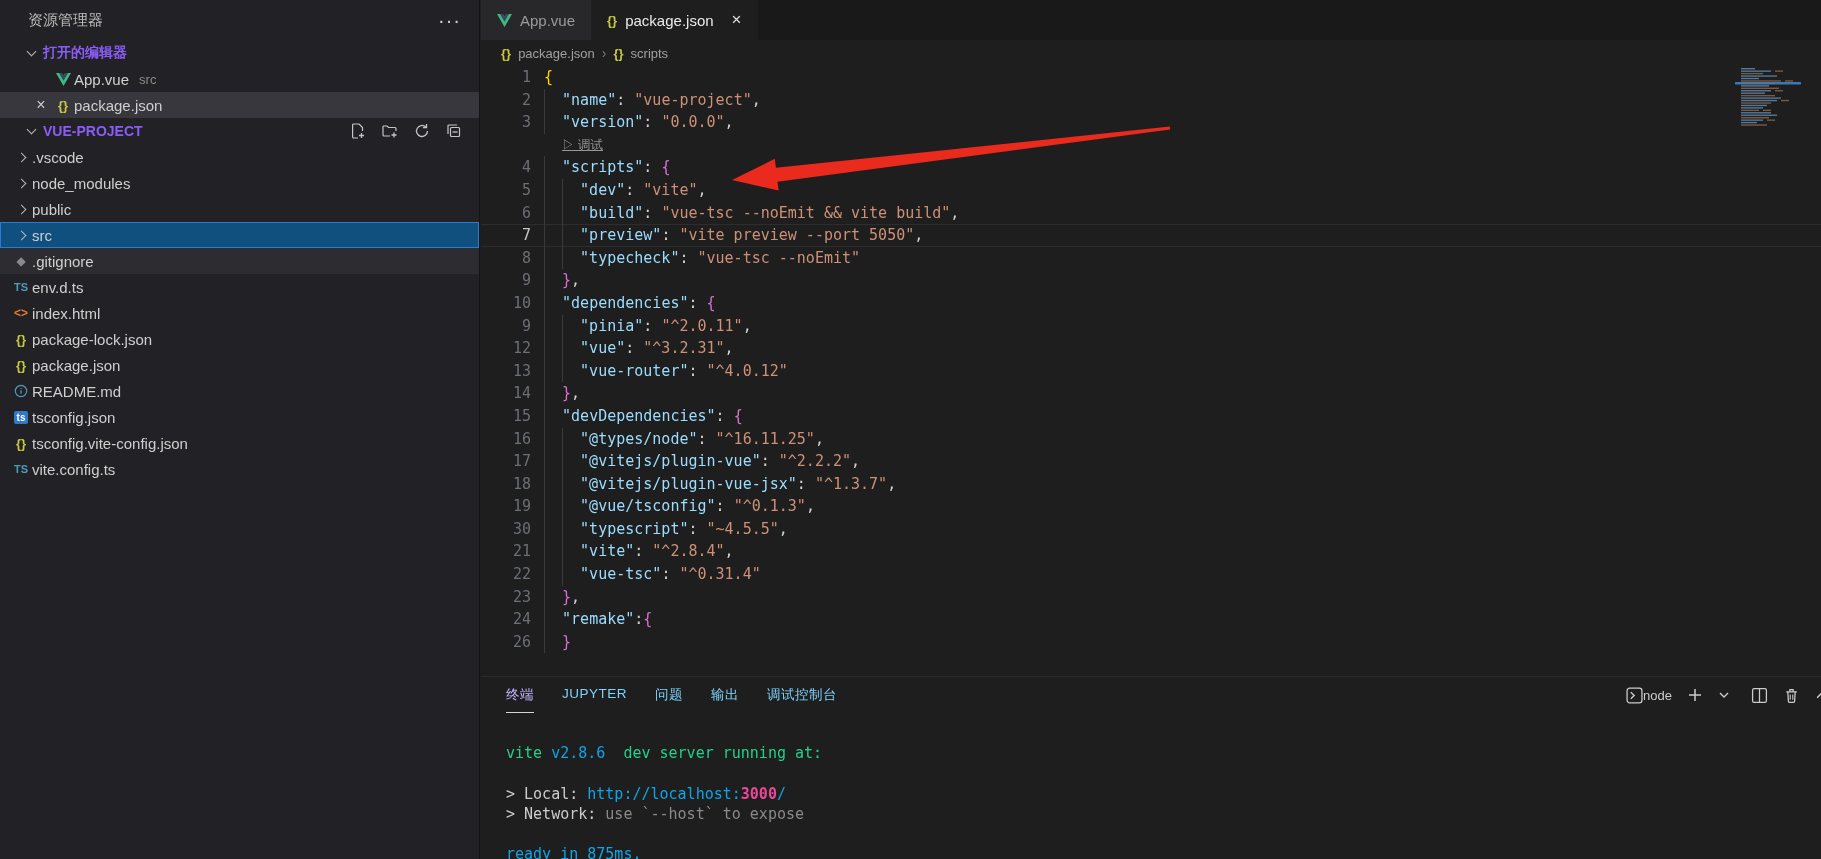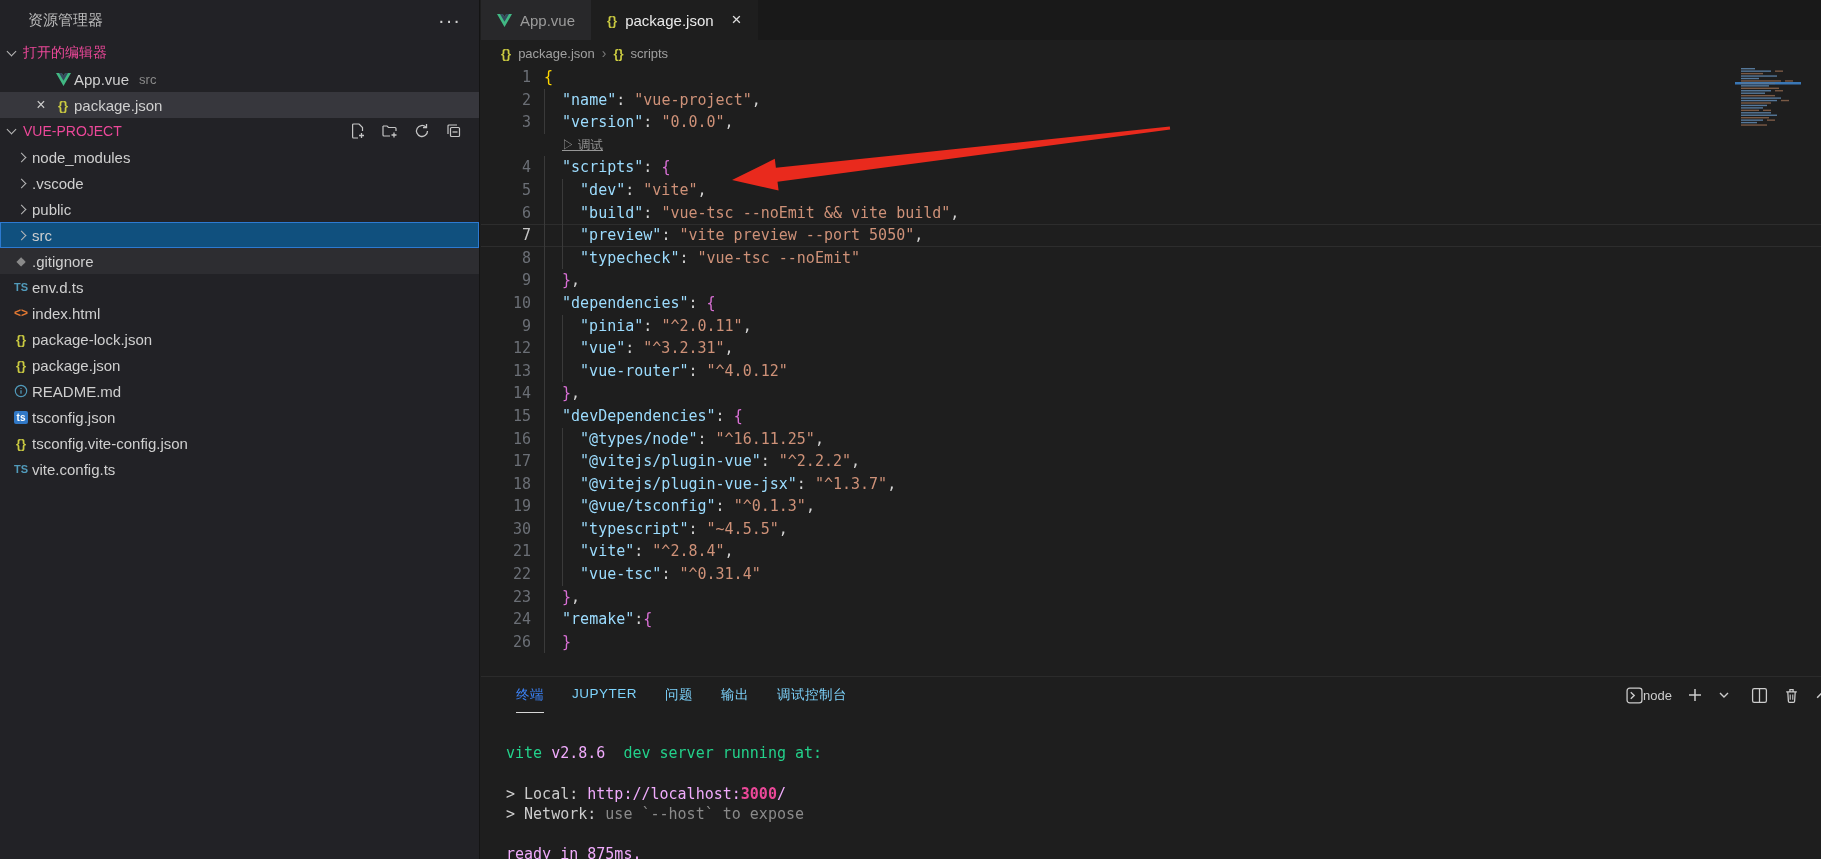--- a/index.html
+++ b/index.html
@@ -7,21 +7,21 @@
     font-family:"Liberation Sans","DejaVu Sans",sans-serif; }
 
   
   .sidebar { position:absolute; left:0; top:0; width:480px; height:859px;
     background:#222226; color:#c5c5c5; border-right:1px solid #141414; }
   .sb-title { height:40px; display:flex; align-items:center; padding:0 18px 0 28px;
     font-size:15px; color:#bcbcbc; }
   .sb-title .more { margin-left:auto; color:#d0d0d0; font-size:20px; letter-spacing:1px;
     cursor:pointer; line-height:10px; }
   .sb-sec { height:26px; display:flex; align-items:center; gap:8px; padding-left:8px;
-    font-weight:normal; font-size:14px; color:#ec4899; }
+    font-weight:bold; font-size:14px; color:#8b5cf6;margin-left:20px; }
   .sb-sec .hdr-icons { margin-left:auto; display:flex; gap:10px; padding-right:14px; }
   .hdr-icons .ab { width:22px; height:22px; display:flex; align-items:center; justify-content:center;
     border-radius:4px; cursor:pointer; color:#c5c5c5; }
   .row { height:26px; display:flex; align-items:center; font-size:15px; color:#cfcfcf;
     cursor:pointer; position:relative; }
   .row .name { white-space:nowrap; }
   .row .detail { color:#8a8a8a; font-size:13px; margin-left:10px; }
   .row.sel { background:#10507e; outline:1px solid #2d7ad1; outline-offset:-1px; }
   .row.hov { background:#2d2d31; }
   .row.actv { background:#37373d; }
@@ -62,28 +62,28 @@
   .b1 { color:#ffd700; } .b2 { color:#da70d6; }
   .lens { font-family:"Liberation Sans",sans-serif; font-size:12.5px; color:#969696; }
   .lens .tx { padding-left:18px; cursor:pointer;text-decoration:underline; }
   .minimap { position:absolute; right:20px; top:0; width:66px; height:80px; }
 
   
   .panel { height:183px; border-top:1px solid #2b2b2b; background:#1e1e1e; }
   .panel-head { height:36px; display:flex; align-items:center; }
   .ptabs { display:flex; gap:28px; margin-left:25px; }
   .ptab { font-size:13.5px; color:#7dd3fc; letter-spacing:.5px; padding:9px 0 8px; cursor:pointer; }
-  .ptab.active { color:#3b82f6; border-bottom:1px solid #d7d7d7;margin-left:10px; }
+  .ptab.active { color:#c4b5fd; border-bottom:1px solid #d7d7d7; }
   .pactions { margin-left:auto; display:flex; align-items:center; gap:15px; padding-right:0; }
   .pactions .ab { display:flex; align-items:center; gap:0; color:#cccccc; cursor:pointer; }
   .pactions .lbl { font-size:13px; color:#cccccc; }
   .terminal { padding:30px 0 0 25px; font-family:"DejaVu Sans Mono","Liberation Mono",monospace;
     font-size:15px; }
   .tl { height:20.3px; line-height:20.3px; white-space:pre; }
-  .g { color:#23d18b; } .c { color:#f0abfc; } .cb { color:#ec4899; font-weight:bold; }
+  .g { color:#23d18b; } .c { color:#0ea5e9; } .cb { color:#ec4899; font-weight:bold; }
   .w { color:#cccccc; } .d { color:#8a8a8a; }
 
   .arrow-svg { position:absolute; left:0; top:0; pointer-events:none; }
 </style>
 </head>
 <body>
 
 <div class="sidebar">
   <div class="sb-title">
     <span>资源管理器</span>
@@ -145,28 +145,28 @@
           </svg>
       </span>
     </span>
   </div>
   <div id="tree">
   <div class="row ">
     <span style="width:10px;flex:none"></span>
     <span class="iconbox">
           <span class="chev"></span>
         </span>
+    <span class="name">.vscode</span>
+  </div>
+  <div class="row ">
+    <span style="width:10px;flex:none"></span>
+    <span class="iconbox">
+          <span class="chev"></span>
+        </span>
     <span class="name">node_modules</span>
-  </div>
-  <div class="row ">
-    <span style="width:10px;flex:none"></span>
-    <span class="iconbox">
-          <span class="chev"></span>
-        </span>
-    <span class="name">.vscode</span>
   </div>
   <div class="row ">
     <span style="width:10px;flex:none"></span>
     <span class="iconbox">
           <span class="chev"></span>
         </span>
     <span class="name">public</span>
   </div>
   <div class="row sel">
     <span style="width:10px;flex:none"></span>

